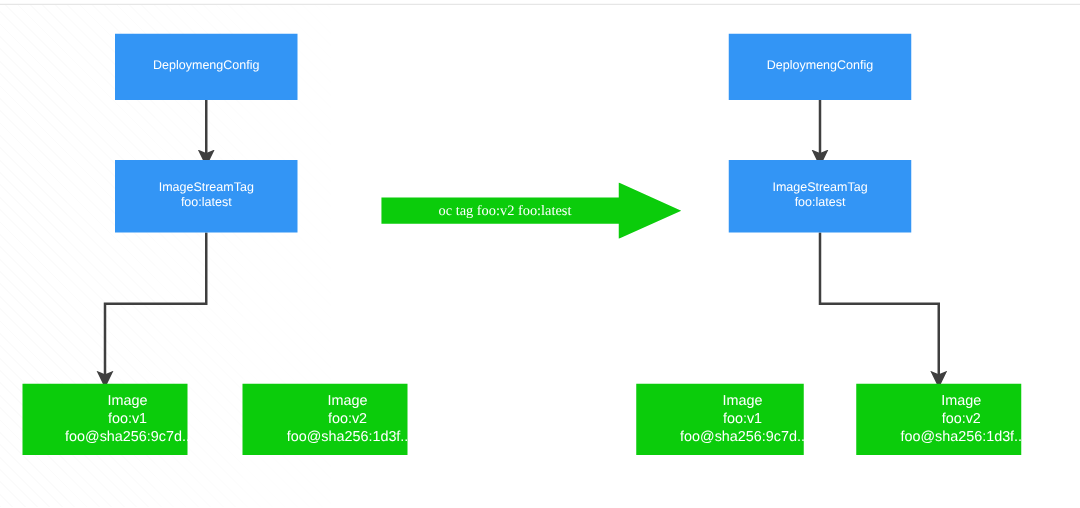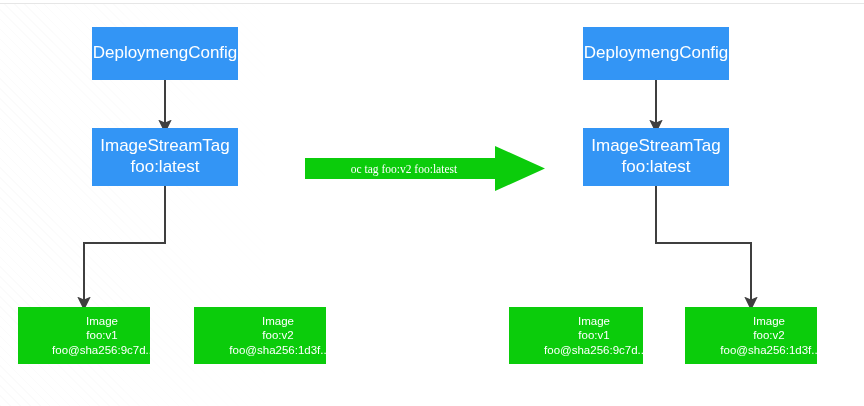--- a/index.html
+++ b/index.html
@@ -50,21 +50,21 @@
     display: flex;
     flex-direction: column;
     align-items: center;
     justify-content: center;
     color: #ffffff;
     text-align: center;
     line-height: 1.22;
   }
   .node.blue {
     background: #3395f5;
-    font-size: 17px;
+    font-size: 10px;
   }
   .node.green {
     background: #0bcc0b;
     font-size: 11.5px;
     padding-left: 36px;
   }
   .node .line { display: block; white-space: nowrap; }
 
   
   #connectors {

